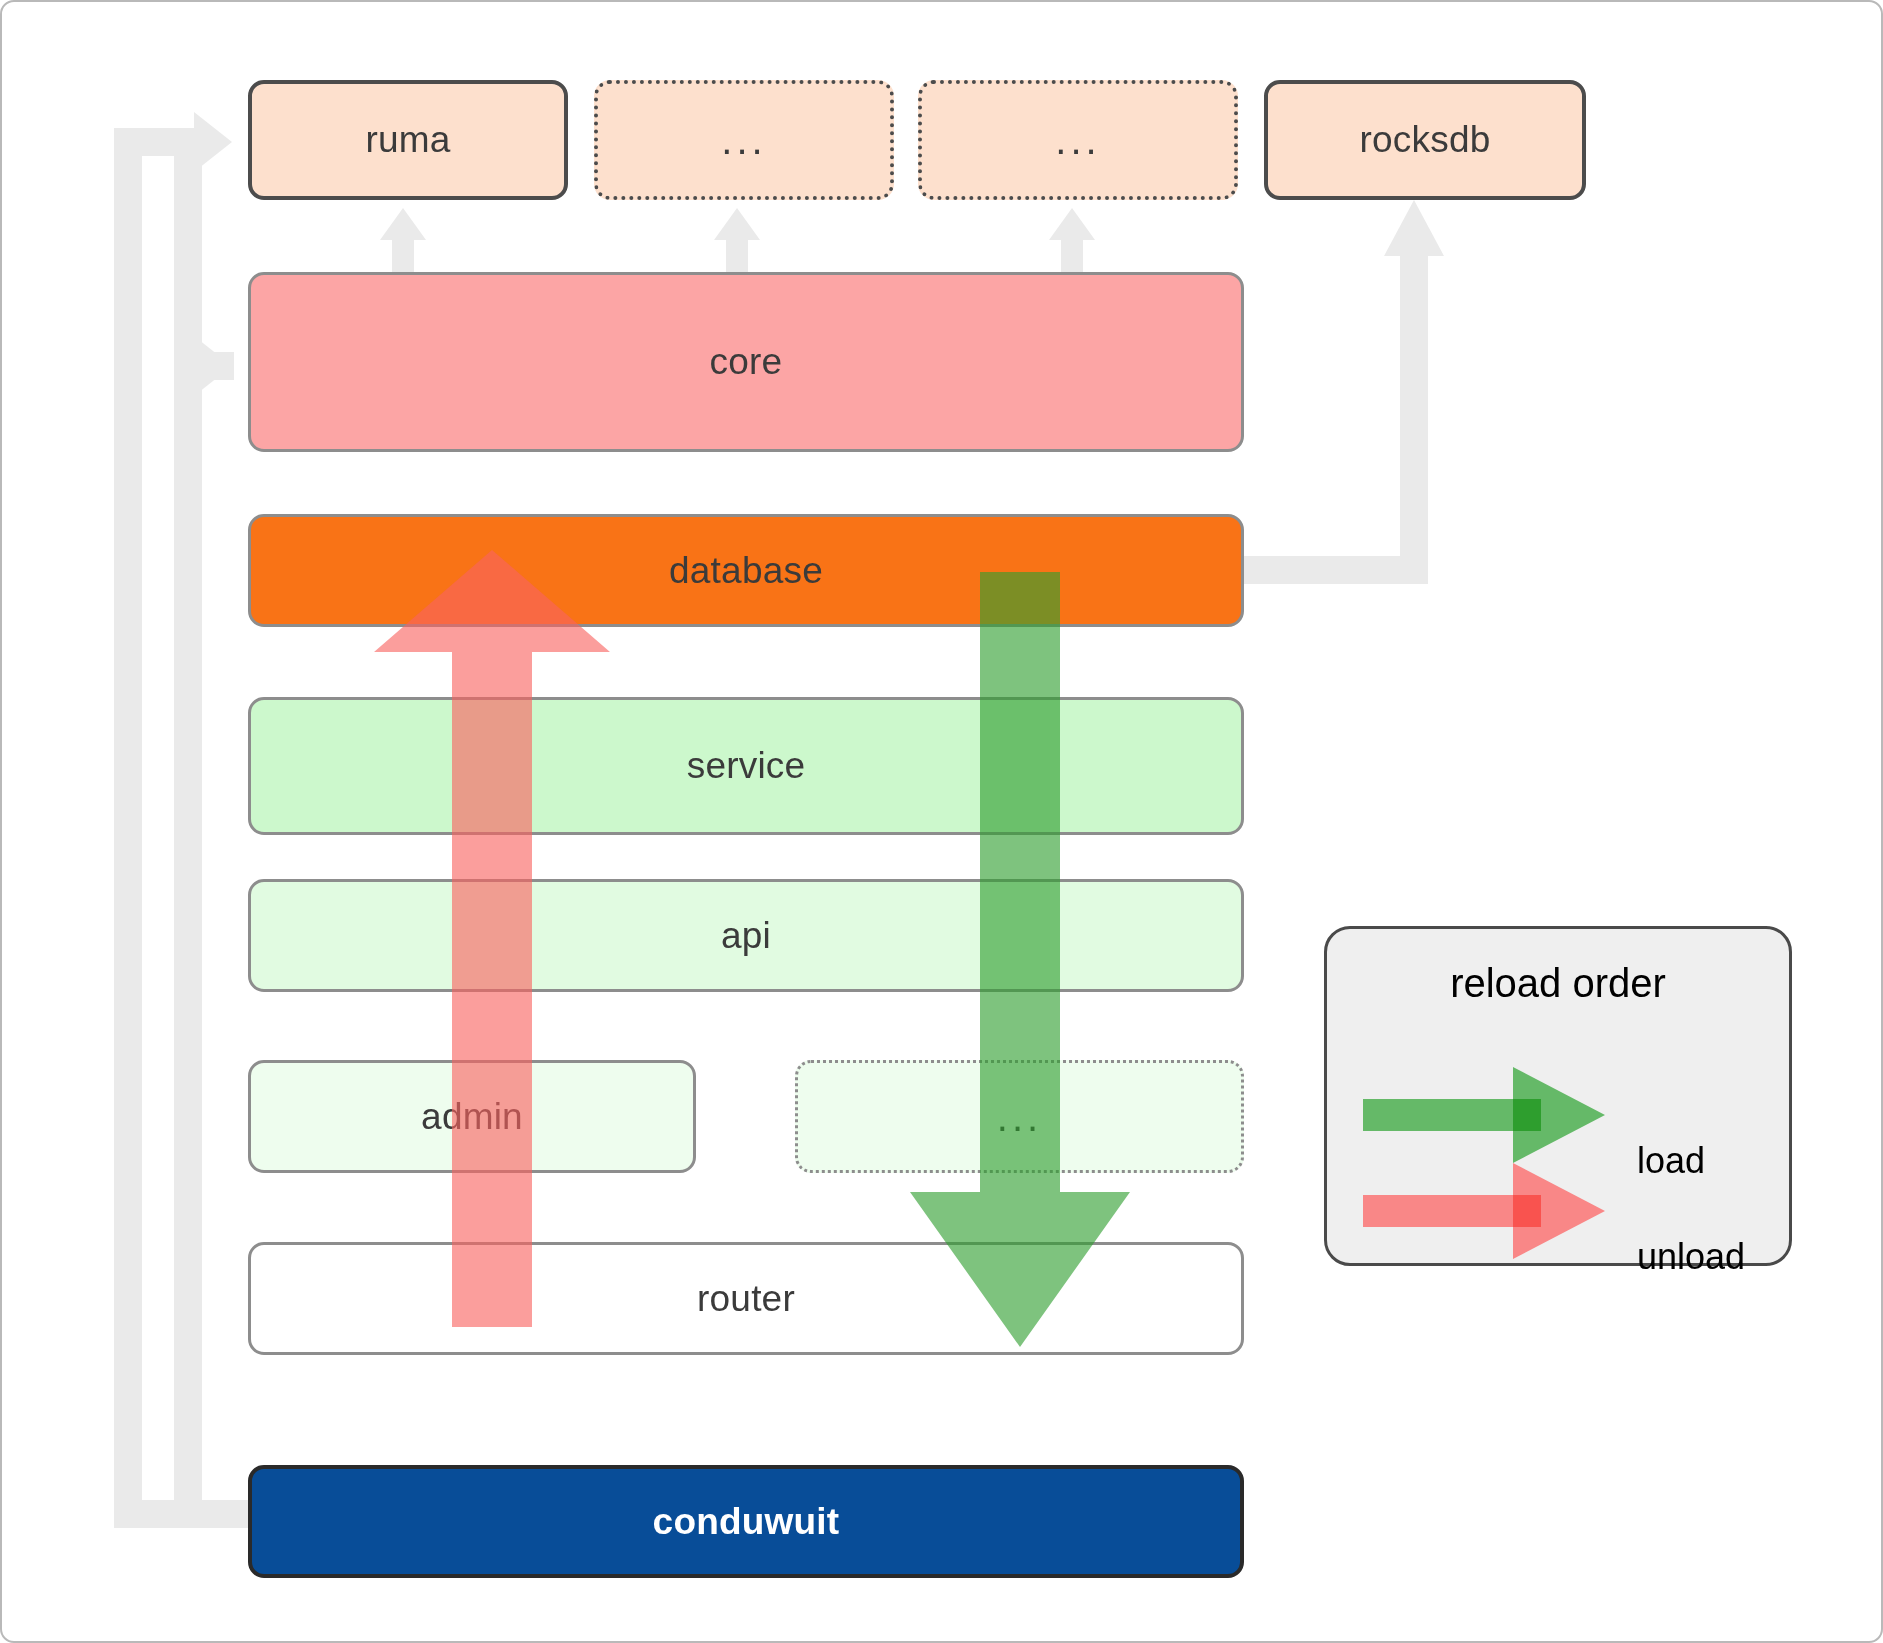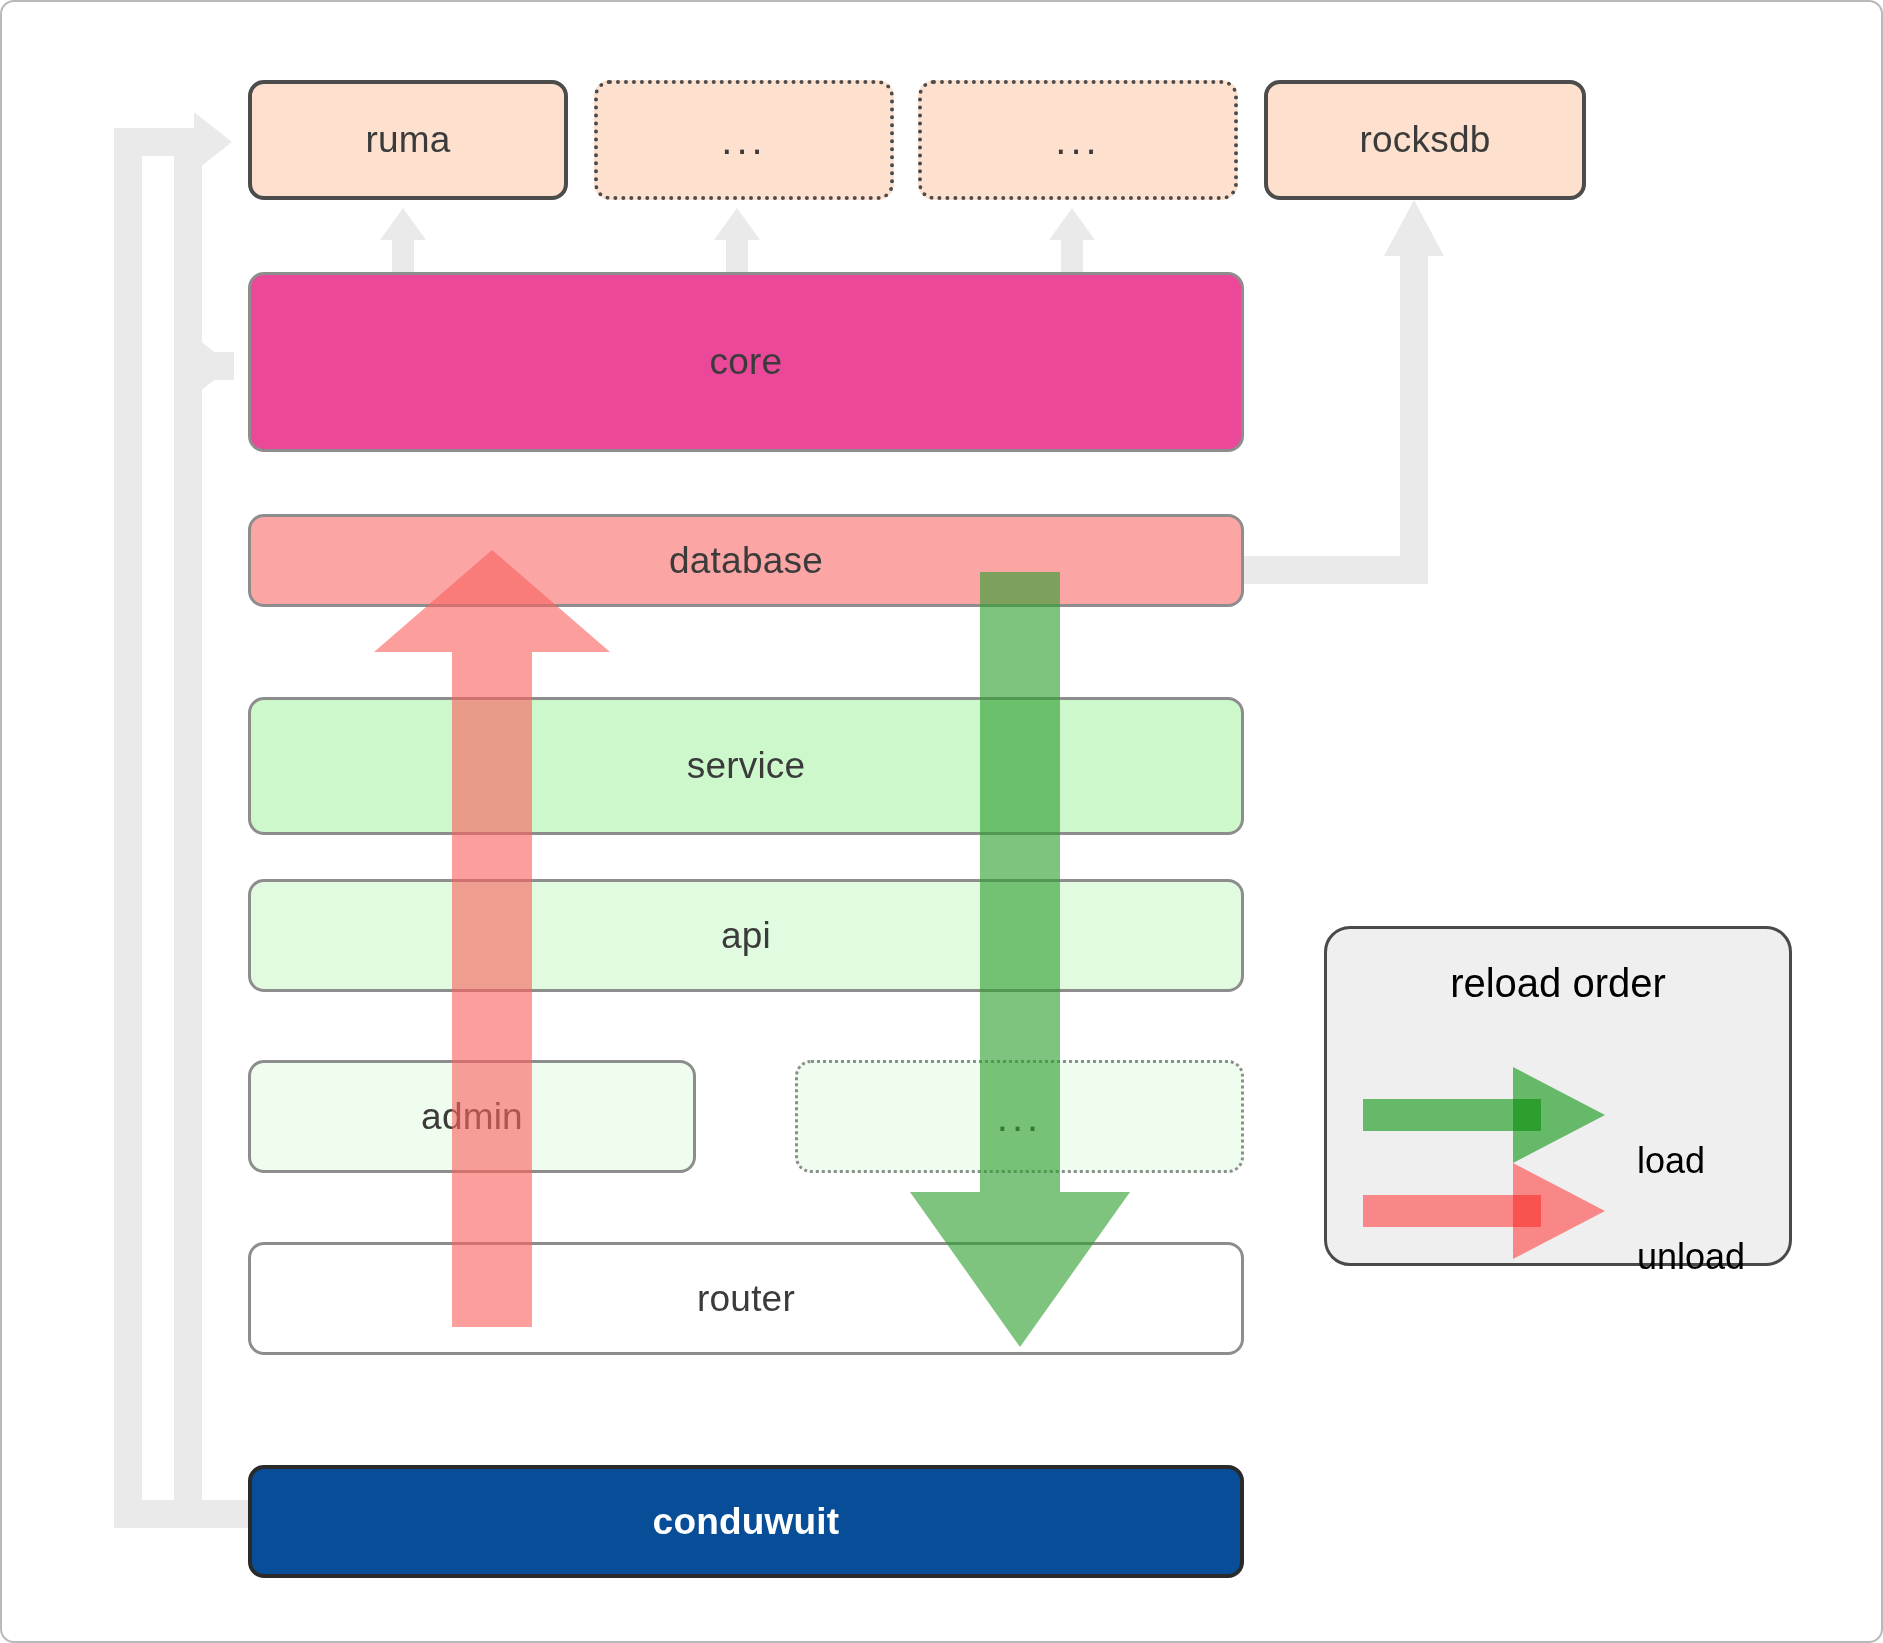--- a/index.html
+++ b/index.html
@@ -92,25 +92,25 @@
   <div class="box dep dotted" style="left:592px;width:300px;">
     <span class="dots">...</span>
   </div>
   <div class="box dep dotted" style="left:916px;width:320px;">
     <span class="dots">...</span>
   </div>
   <div class="box dep" style="left:1262px;width:322px;">
     <span>rocksdb</span>
   </div>
 
-  <div class="box layer" style="top:270px;height:180px;background:#ec4899;">
+  <div class="box layer" style="top:270px;height:180px;background:#fca5a5;">
     <span>core</span>
   </div>
 
-  <div class="box layer" style="top:512px;height:93px;background:#fca5a5;">
+  <div class="box layer" style="top:512px;height:113px;background:#f97316;">
     <span>database</span>
   </div>
 
   <div class="box layer" style="top:695px;height:138px;background:#ccf8cc;">
     <span>service</span>
   </div>
 
   <div class="box layer" style="top:877px;height:113px;background:#e1fbe1;">
     <span>api</span>
   </div>

